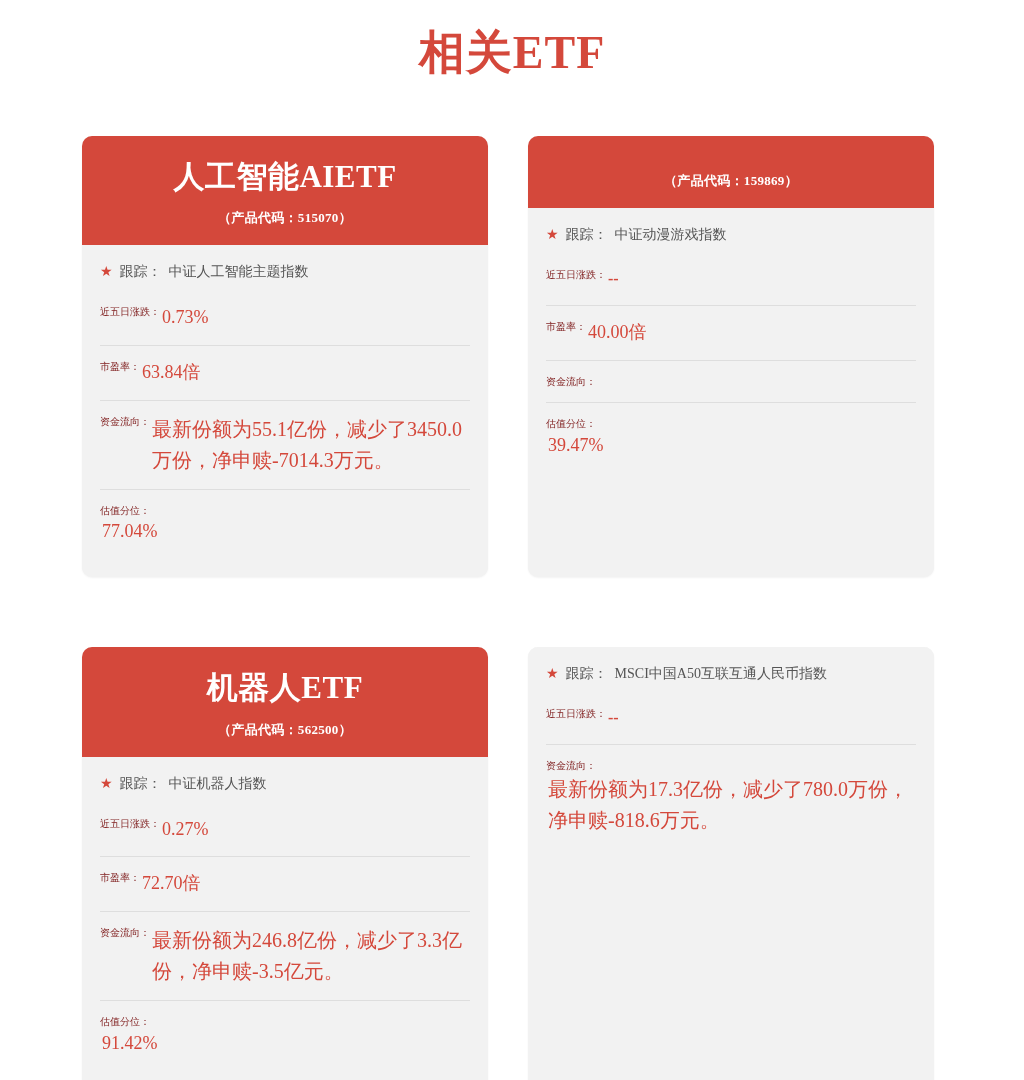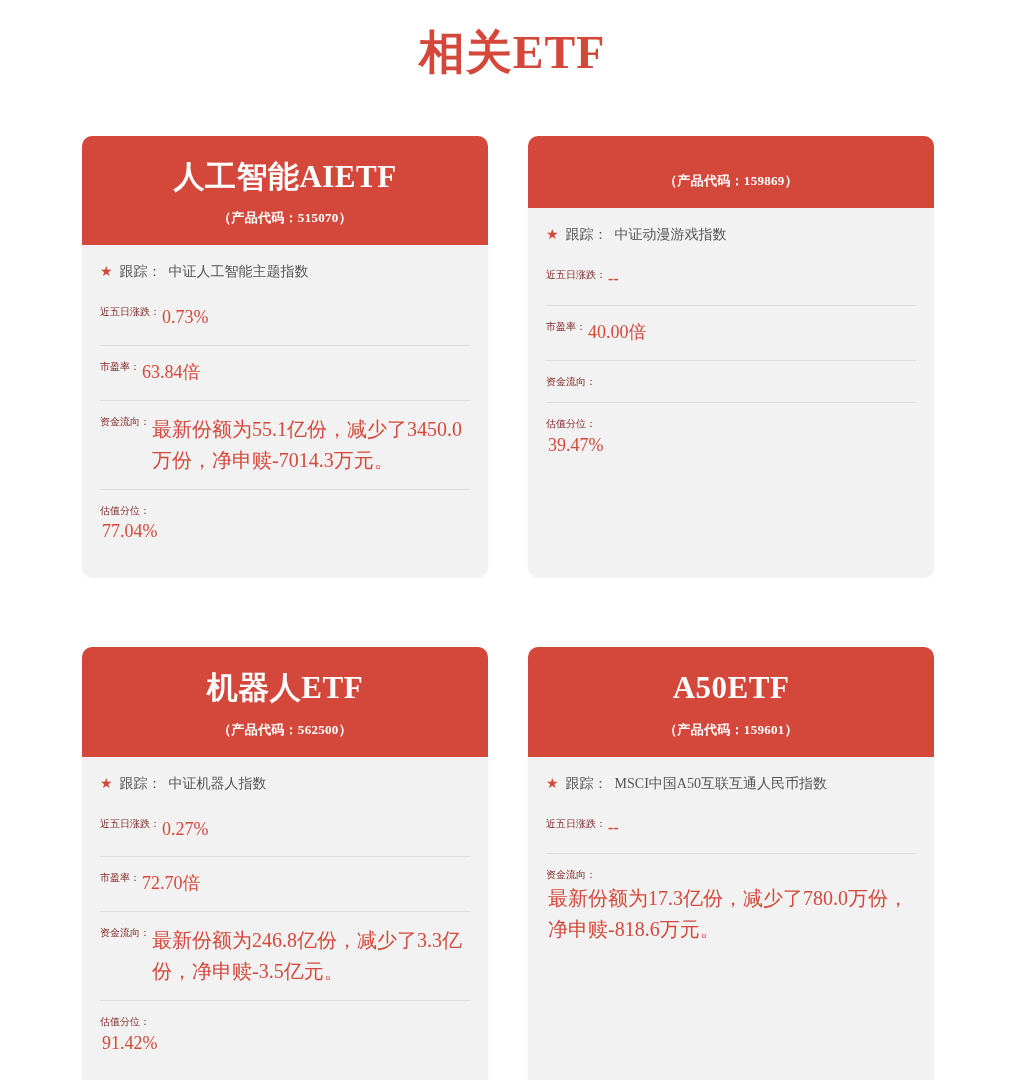--- a/index.html
+++ b/index.html
@@ -211,24 +211,20 @@
           <span class="row-value flow">最新份额为246.8亿份，减少了3.3亿份，净申赎-3.5亿元。</span>
         </div>
         <div class="row">
           <span class="row-label">估值分位：</span>
           <span class="row-value">91.42%</span>
         </div>
       </div>
     </div>
 
     <div class="card short">
-      <div class="card-head">
-        <div class="card-name">A50ETF</div>
-        <div class="card-code">（产品代码：159601）</div>
-      </div>
       <div class="card-body">
         <div class="track-row">
           <span class="star-icon">★</span>
           <span class="track-text">跟踪：</span>
           <span class="track-text">MSCI中国A50互联互通人民币指数</span>
         </div>
         <div class="row">
           <span class="row-label">近五日涨跌：</span>
           <span class="row-value dash">--</span>
         </div>

